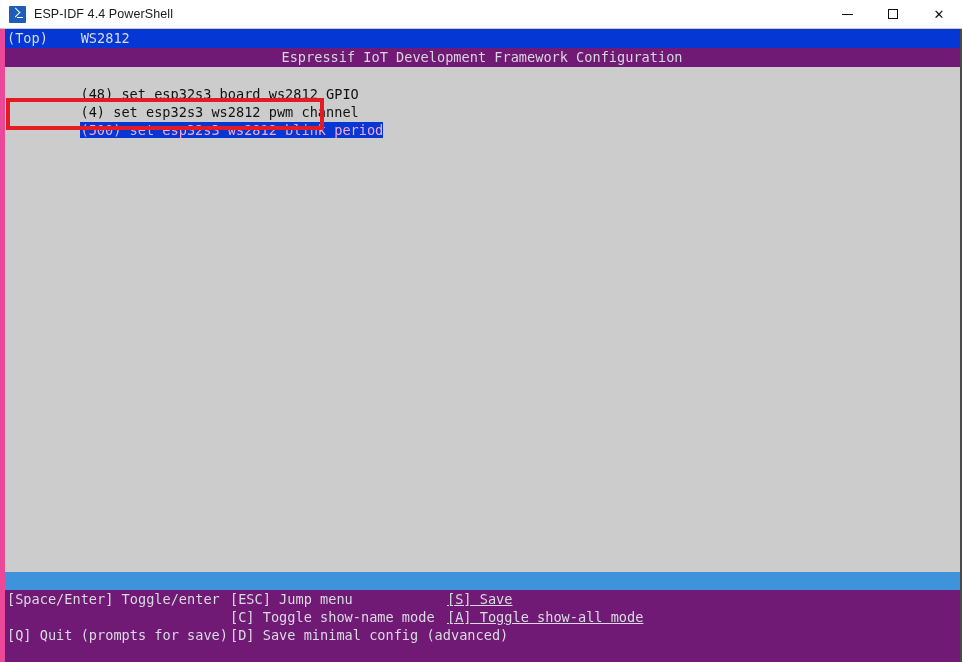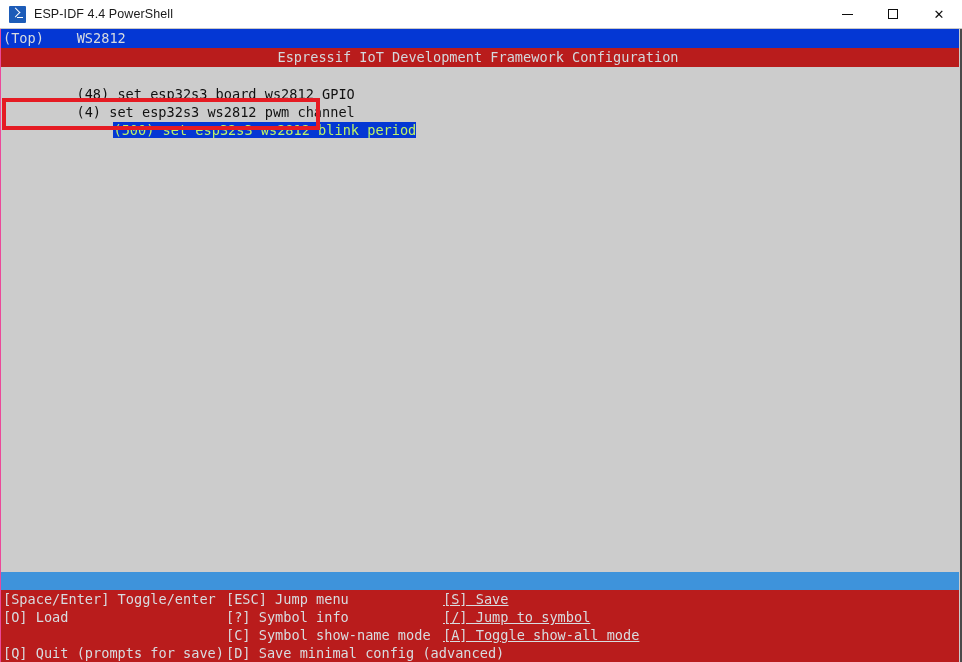--- a/index.html
+++ b/index.html
@@ -103,21 +103,21 @@
   }
 
   
   #terminal {
     position: absolute;
     left: 0; top: 29px;
     width: 962px;
     height: 633px;
     background: #cccccc;
     border-right: 2px solid #4a4a4a;
-    border-left: 1px solid #ec4899;
+    border-left: 5px solid #ec4899;
     box-sizing: border-box;
     overflow: hidden;
     font-family: "DejaVu Sans Mono", "Liberation Mono", monospace;
     font-size: 13.6px;
     line-height: 18px;
   }
 
   
   #breadcrumb {
     position: absolute;
@@ -131,21 +131,21 @@
     box-sizing: border-box;
     line-height: 19px;
   }
 
   
   #apptitle {
     position: absolute;
     left: 0; top: 19px;
     width: 958px;
     height: 19px;
-    background: #b91c1c;
+    background: #701a75;
     color: #d4d8dc;
     white-space: pre;
     box-sizing: border-box;
     line-height: 19px;
     text-align: center;
     padding-right: 4px;
   }
 
   
   #menulist {
@@ -157,22 +157,21 @@
   .menu-row {
     height: 18px;
     line-height: 18px;
     white-space: pre;
     padding-left: 10px;
     color: #111111;
     box-sizing: border-box;
   }
   .menu-row .hl {
     background: #0437d4;
-    color: #bef264;
-    margin-left: 37px;
+    color: #f9a8d4;
   }
 
   
   #annot-box {
     position: absolute;
     left: 1px;
     top: 69px;
     width: 318px;
     height: 32px;
     border: 4px solid #e51b23;
@@ -190,21 +189,21 @@
     background: #3e93db;
   }
 
   
   #helpbar {
     position: absolute;
     left: 0;
     top: 561px;
     width: 958px;
     height: 72px;
-    background: #b91c1c;
+    background: #701a75;
     color: #d8dce0;
     text-align: right;
   }
   .help-row {
     position: relative;
     height: 18px;
     line-height: 18px;
     white-space: pre;
   }
   .help-c1 { position: absolute; left: 2px;   top: 0; white-space: pre; }
@@ -254,26 +253,21 @@
 
     <div id="help-sep"></div>
 
     <div id="helpbar">
       <div class="help-row">
         <span class="help-c1">[Space/Enter] Toggle/enter</span>
         <span class="help-c2">[ESC] Jump menu</span>
         <span class="help-c3">[S] Save</span>
       </div>
       <div class="help-row">
-        <span class="help-c1">[O] Load</span>
-        <span class="help-c2">[?] Symbol info</span>
-        <span class="help-c3">[/] Jump to symbol</span>
-      </div>
-      <div class="help-row">
-        <span class="help-c2">[C] Symbol show-name mode</span>
+        <span class="help-c2">[C] Toggle show-name mode</span>
         <span class="help-c3">[A] Toggle show-all mode</span>
       </div>
       <div class="help-row">
         <span class="help-c1">[Q] Quit (prompts for save)</span>
         <span class="help-c2">[D] Save minimal config (advanced)</span>
         <span class="help-c3"></span>
       </div>
     </div>
 
   </div>

